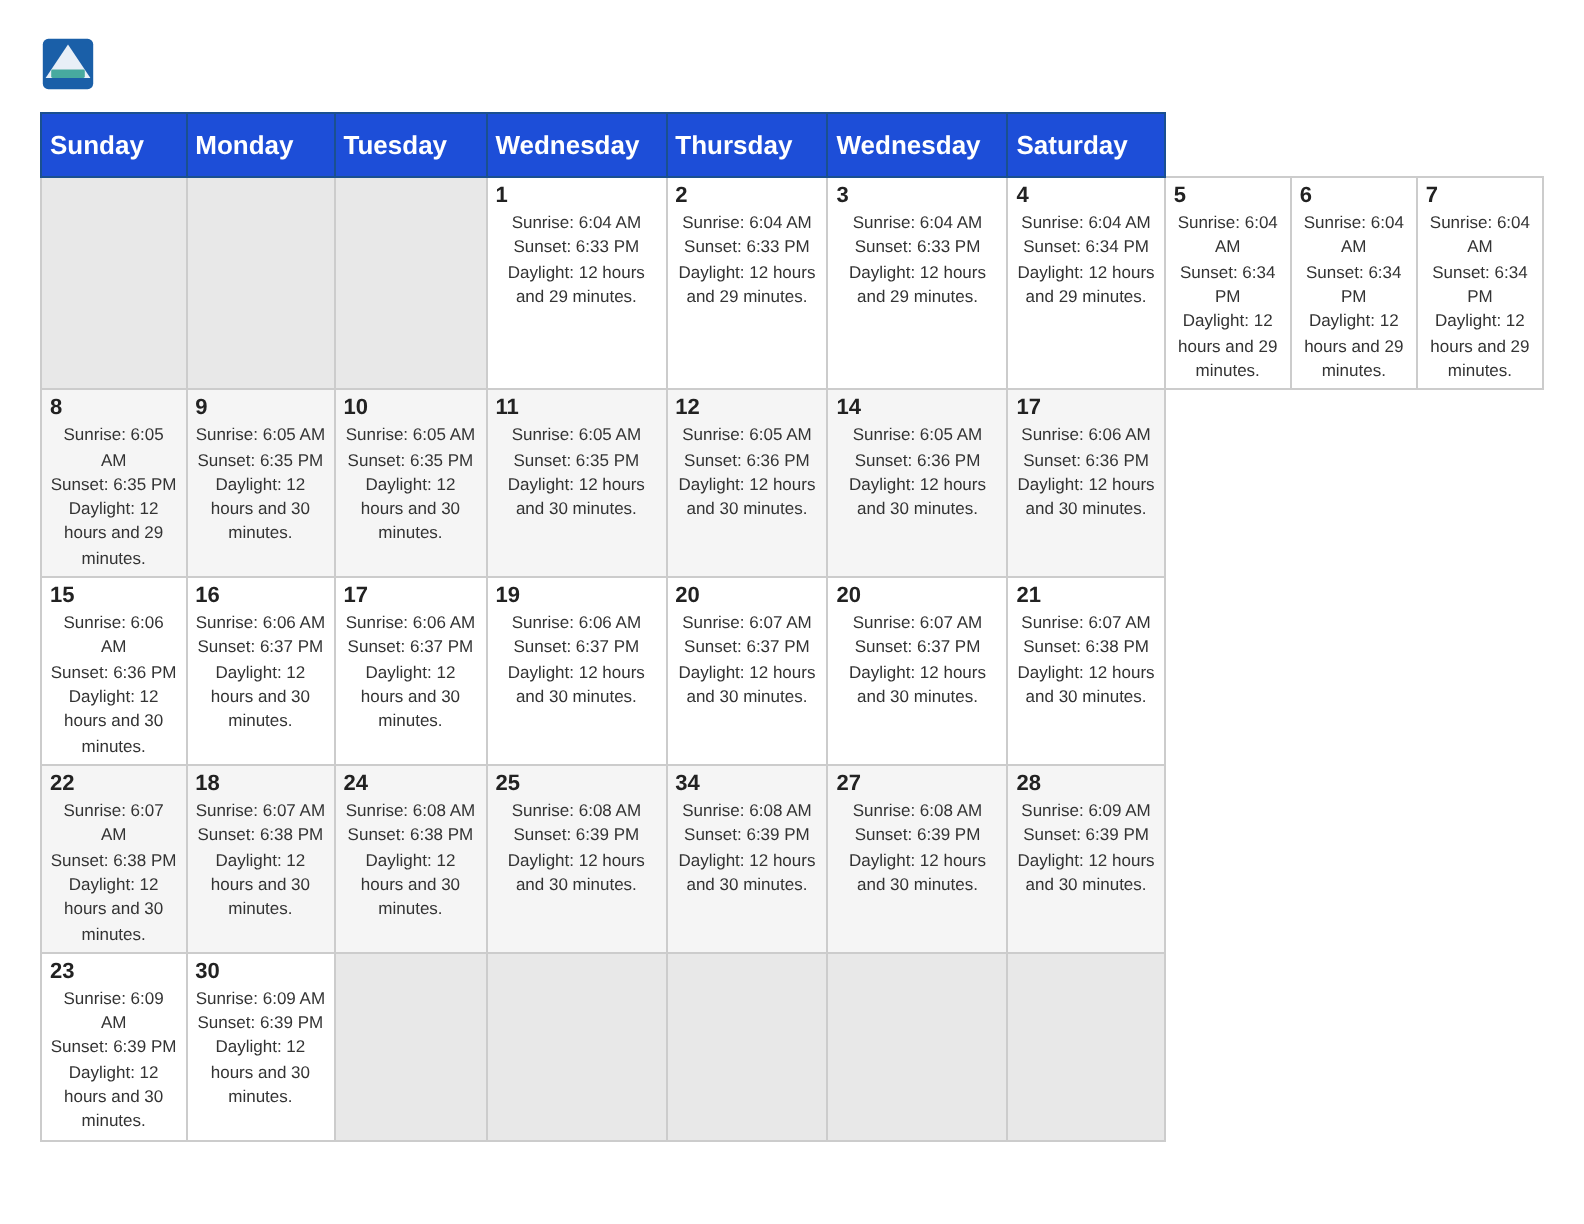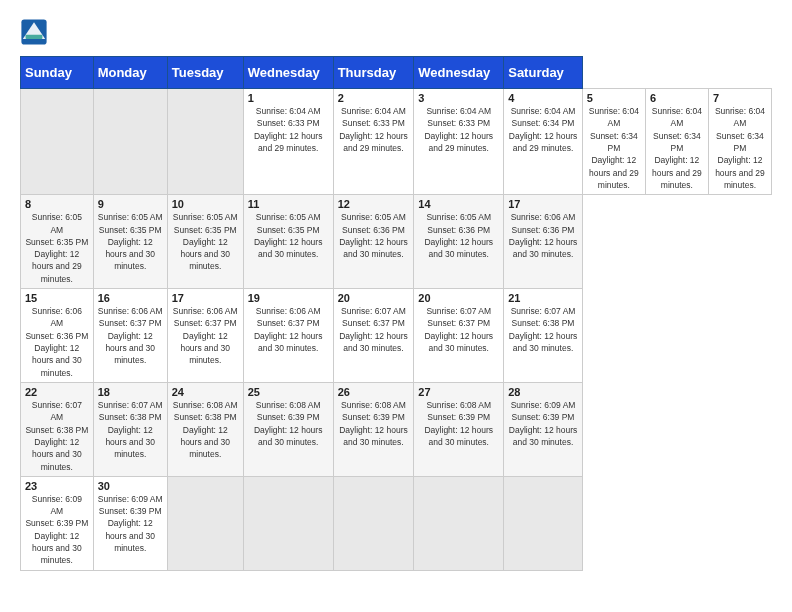--- a/index.html
+++ b/index.html
@@ -237,21 +237,21 @@
           </td>
           <td>
             <span class="day-num">24</span>
 <div class="day-info">Sunrise: 6:08 AM<br>Sunset: 6:38 PM<br>Daylight: 12 hours and 30 minutes.</div>
           </td>
           <td>
             <span class="day-num">25</span>
 <div class="day-info">Sunrise: 6:08 AM<br>Sunset: 6:39 PM<br>Daylight: 12 hours and 30 minutes.</div>
           </td>
           <td>
-            <span class="day-num">26</span>
+            <span class="day-num">34</span>
 <div class="day-info">Sunrise: 6:08 AM<br>Sunset: 6:39 PM<br>Daylight: 12 hours and 30 minutes.</div>
           </td>
           <td>
             <span class="day-num">27</span>
 <div class="day-info">Sunrise: 6:08 AM<br>Sunset: 6:39 PM<br>Daylight: 12 hours and 30 minutes.</div>
           </td>
           <td>
             <span class="day-num">28</span>
 <div class="day-info">Sunrise: 6:09 AM<br>Sunset: 6:39 PM<br>Daylight: 12 hours and 30 minutes.</div>
           </td>

